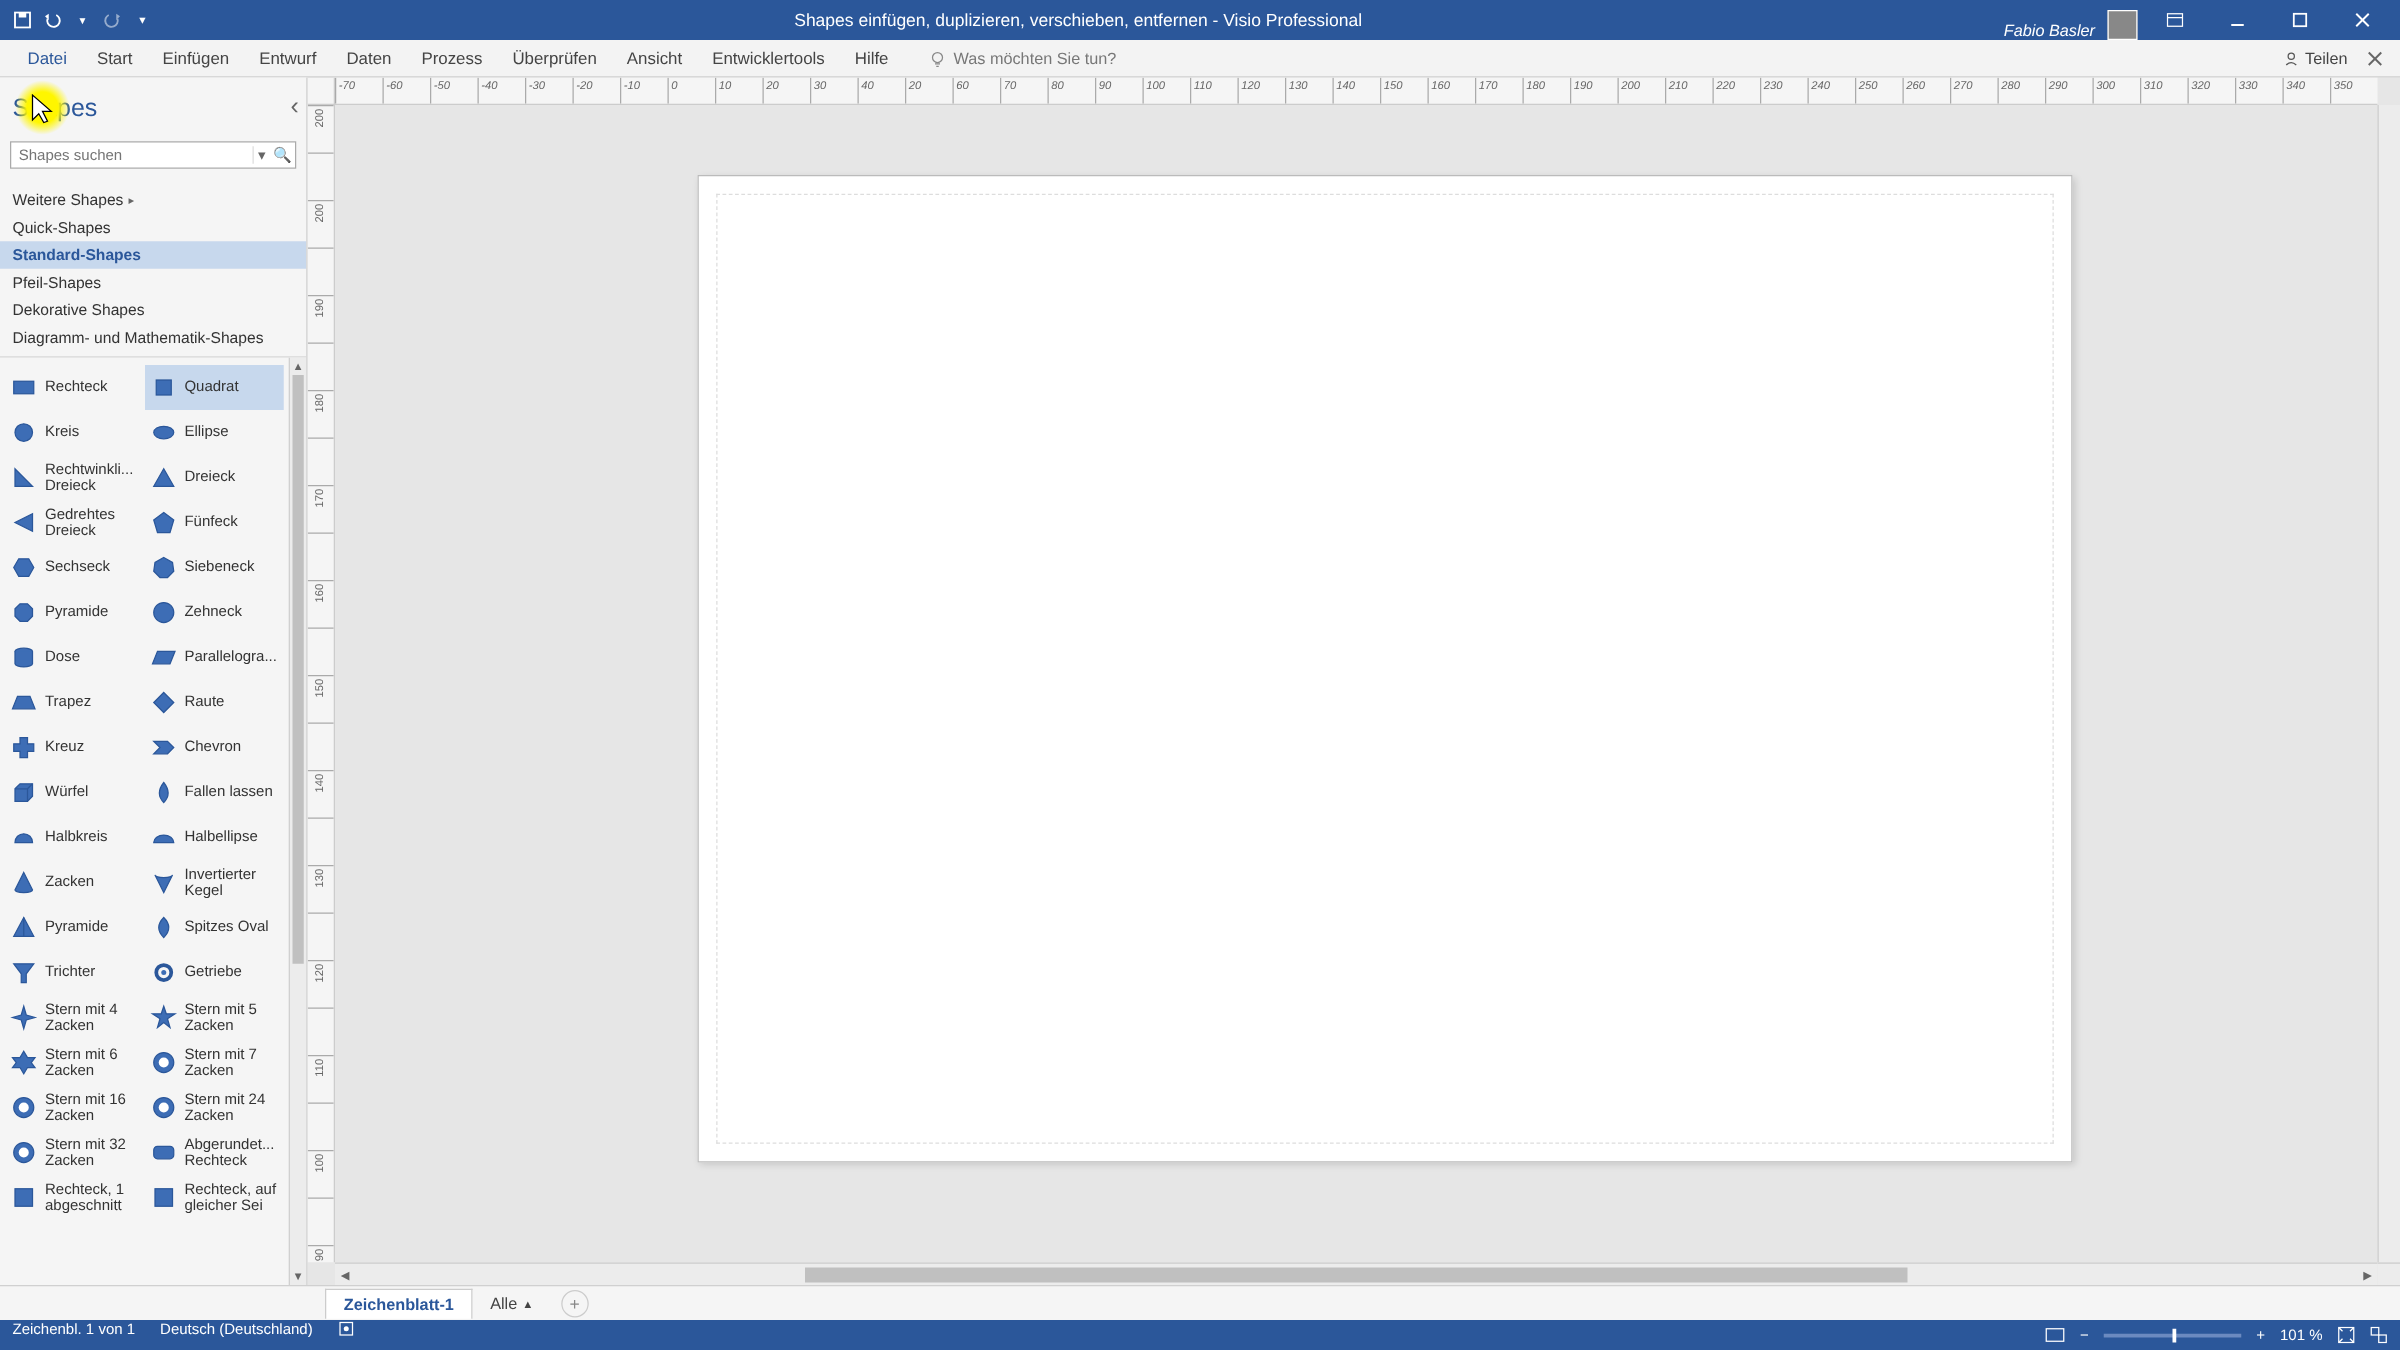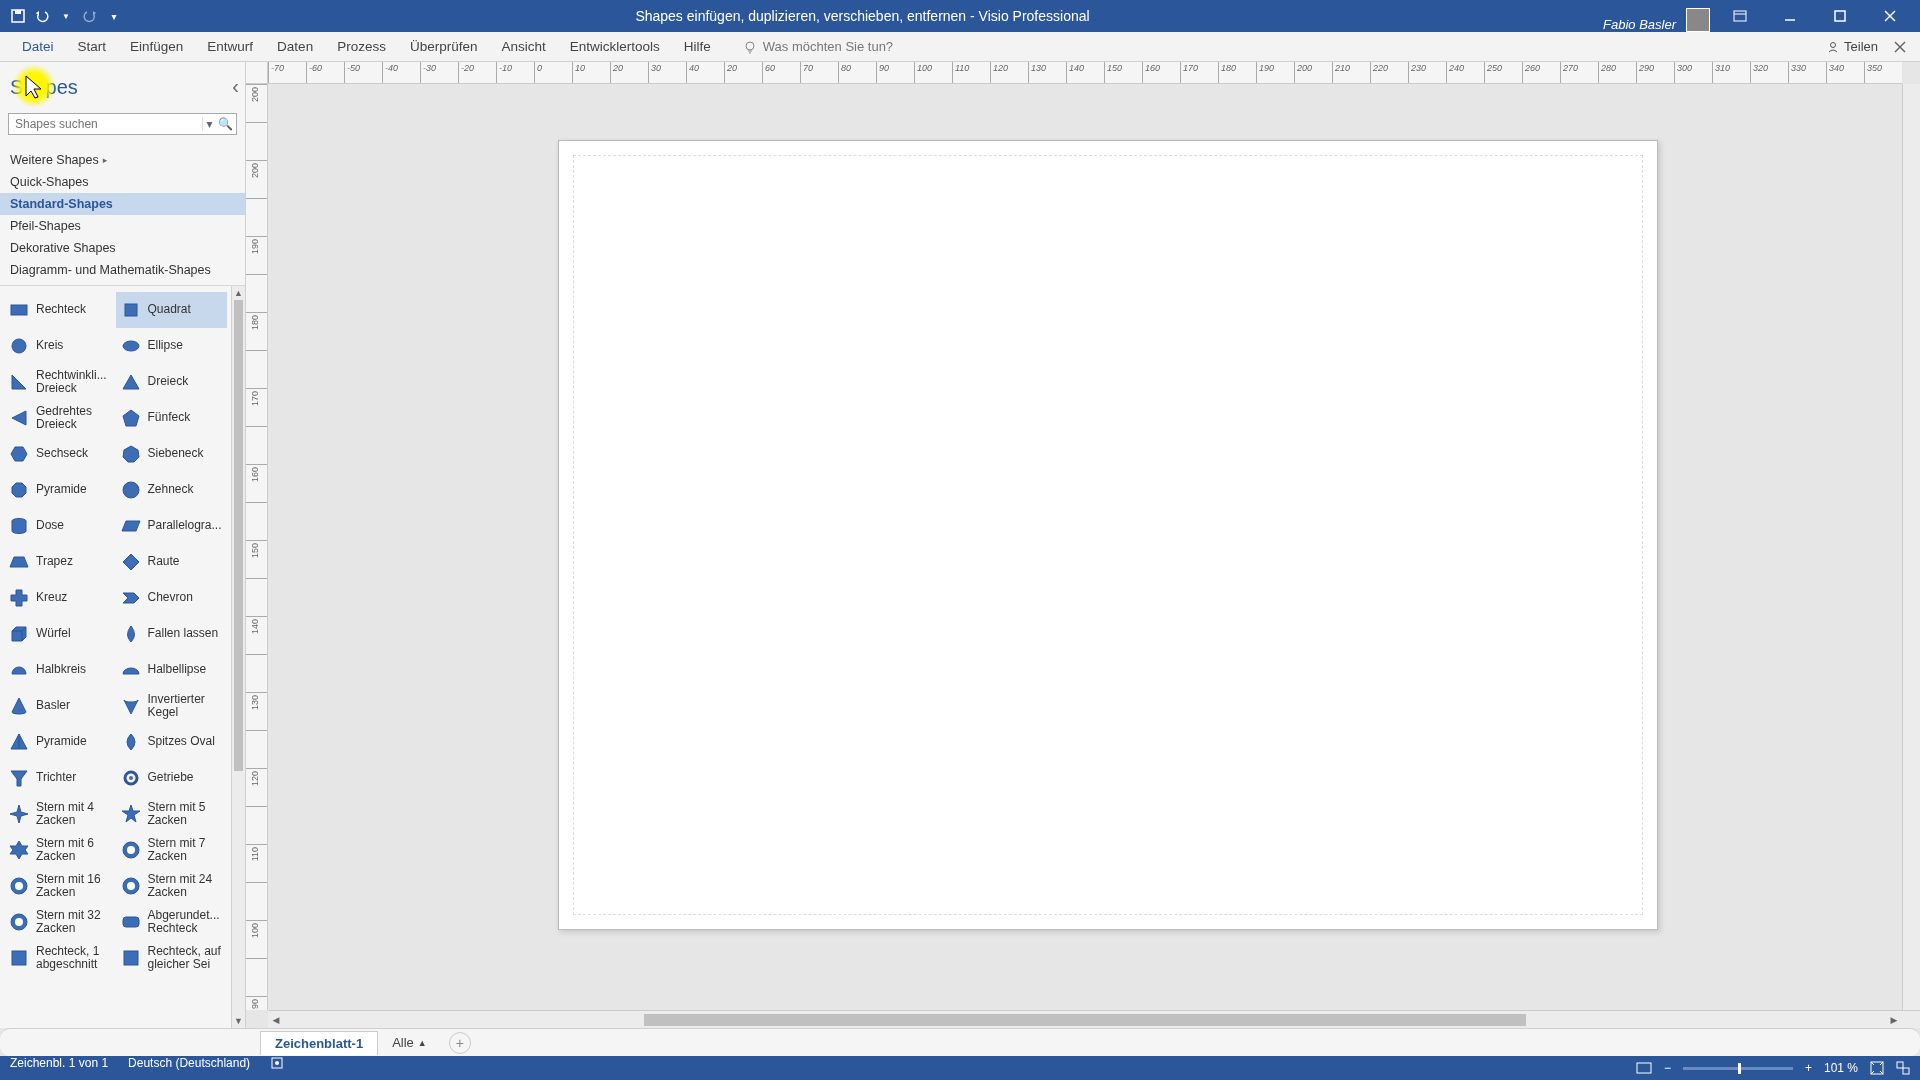--- a/index.html
+++ b/index.html
@@ -67,21 +67,21 @@
 .canvas-scroll-v { width: 18px; background: #ececec; border-left:1px solid #ccc; }
 .canvas-scroll-h-row { height: 18px; display: flex; }
 .canvas-scroll-h { flex: 1; background: #ececec; border-top: 1px solid #ccc; display:flex; align-items:center; }
 .canvas-scroll-h .hthumb { height: 12px; background:#c0c0c0; margin: 0 auto; width: 55%; }
 .canvas-inner { flex: 1; position: relative; overflow: hidden; }
 .ruler-row { display:flex; }
 .page { position: absolute; left: 290px; top: 56px; width: 1100px; height: 790px; background: #fff; border: 1px solid #bbb; box-shadow: 2px 2px 6px rgba(0,0,0,0.15); }
 .page-margin { position:absolute; left:14px; top:14px; right:14px; bottom:14px; border: 1px dashed #ddd; }
 
 
-.sheets { height: 28px; background: #f5f5f5; border-top: 1px solid #d0d0d0; display: flex; align-items: center; padding-left: 260px; font-size: 13px; gap: 4px; border-radius: 10px; }
+.sheets { height: 28px; background: #f5f5f5; border-top: 1px solid #d0d0d0; display: flex; align-items: center; padding-left: 260px; font-size: 13px; gap: 4px; }
 .sheet-tab { padding: 4px 14px; background: #fff; border: 1px solid #ccc; border-bottom: none; color: #2b579a; font-weight: bold; cursor: pointer; }
 .sheet-all { padding: 4px 10px; color: #444; cursor: pointer; display:flex; align-items:center; gap:4px;}
 .sheet-add { width: 22px; height: 22px; border: 1px solid #ccc; border-radius: 50%; display: flex; align-items: center; justify-content: center; color: #888; cursor: pointer; margin-left: 8px; font-size:14px; }
 
 
 .statusbar { height: 24px; background: #2b579a; color: #fff; display: flex; font-size: 12px; padding: 0 10px; }
 .statusbar .left { display: flex; gap: 20px; }
 .statusbar .right { margin-left: auto; display: flex; align-items: center; gap: 12px; }
 .zoom-slider { width: 110px; height: 3px; background: #6b8ac0; position: relative; }
 .zoom-slider::before { content:''; position:absolute; left:50%; top:-4px; width:3px; height:11px; background:#fff; }
@@ -382,21 +382,21 @@
               </svg>
             </div>
             <div class="shape-label">Halbellipse</div>
           </div>
           <div class="shape-cell">
             <div class="shape-icon">
               <svg width="22" height="22" viewBox="0 0 22 22">
                 <path d="M11 3 L18 17 A7 2 0 0 1 4 17 Z" fill="#3d6db5" stroke="#2b579a"></path>
               </svg>
             </div>
-            <div class="shape-label">Basler</div>
+            <div class="shape-label">Zacken</div>
           </div>
           <div class="shape-cell">
             <div class="shape-icon">
               <svg width="22" height="22" viewBox="0 0 22 22">
                 <path d="M4 5 A7 2 0 0 0 18 5 L11 19 Z" fill="#3d6db5" stroke="#2b579a"></path>
               </svg>
             </div>
             <div class="shape-label">Invertierter Kegel</div>
           </div>
           <div class="shape-cell">

